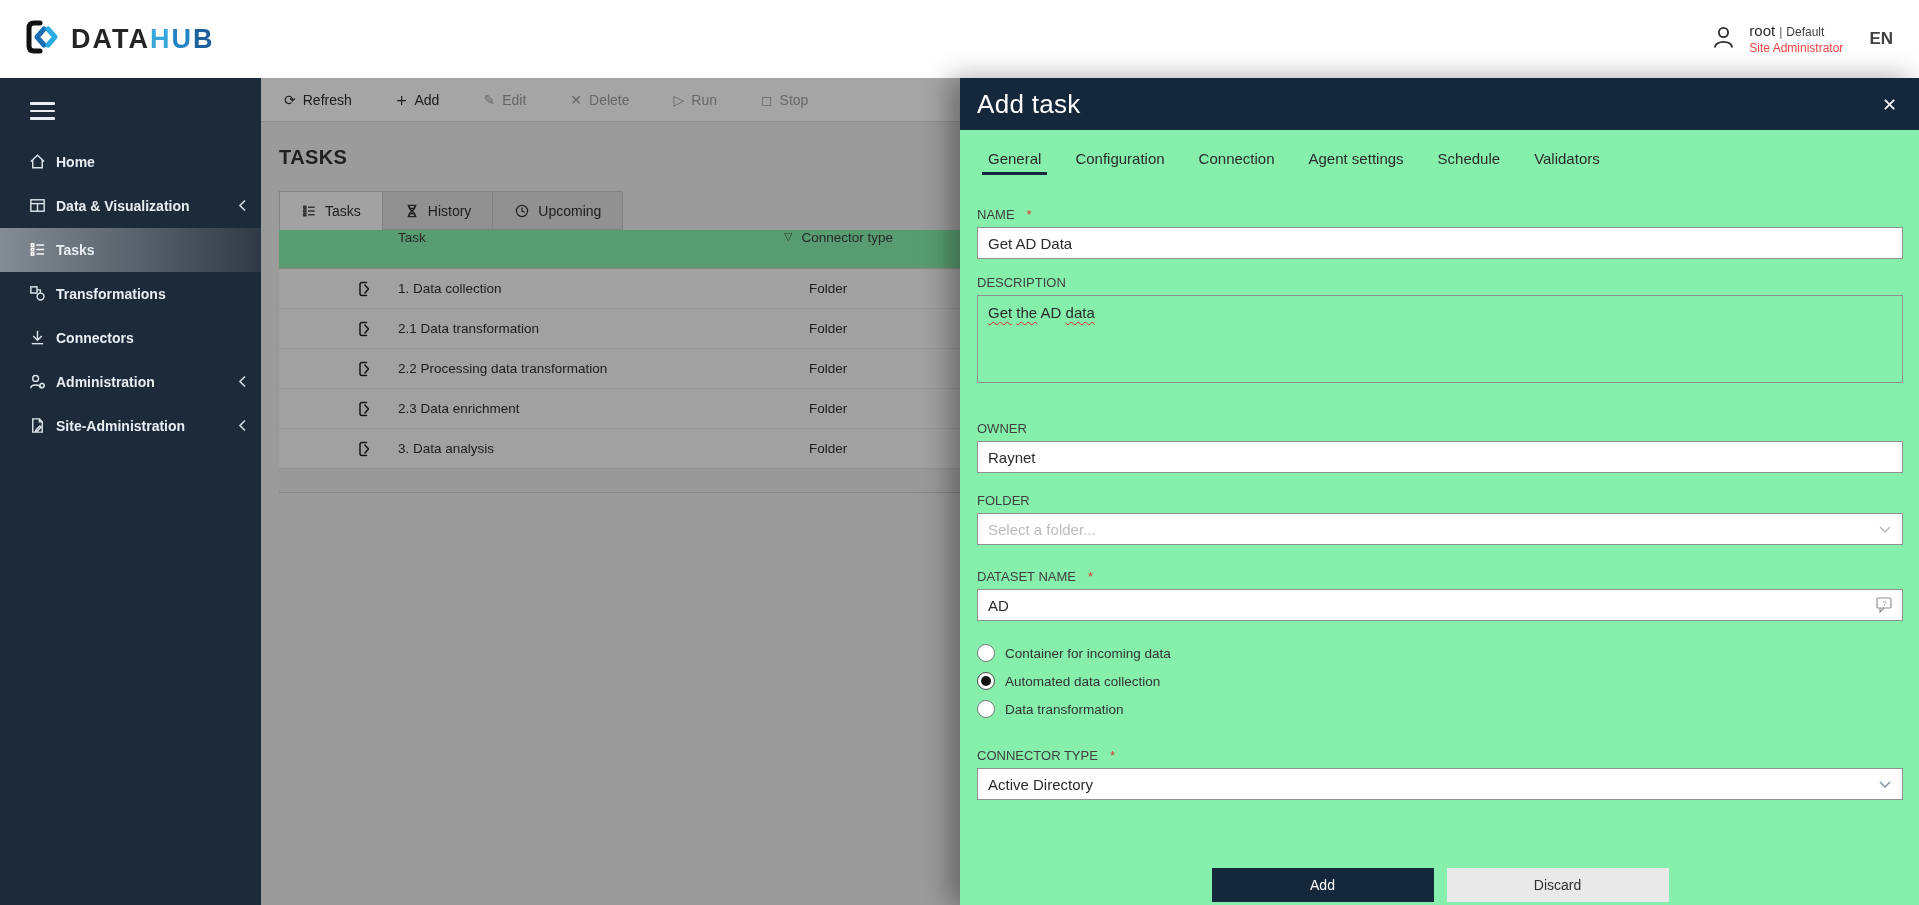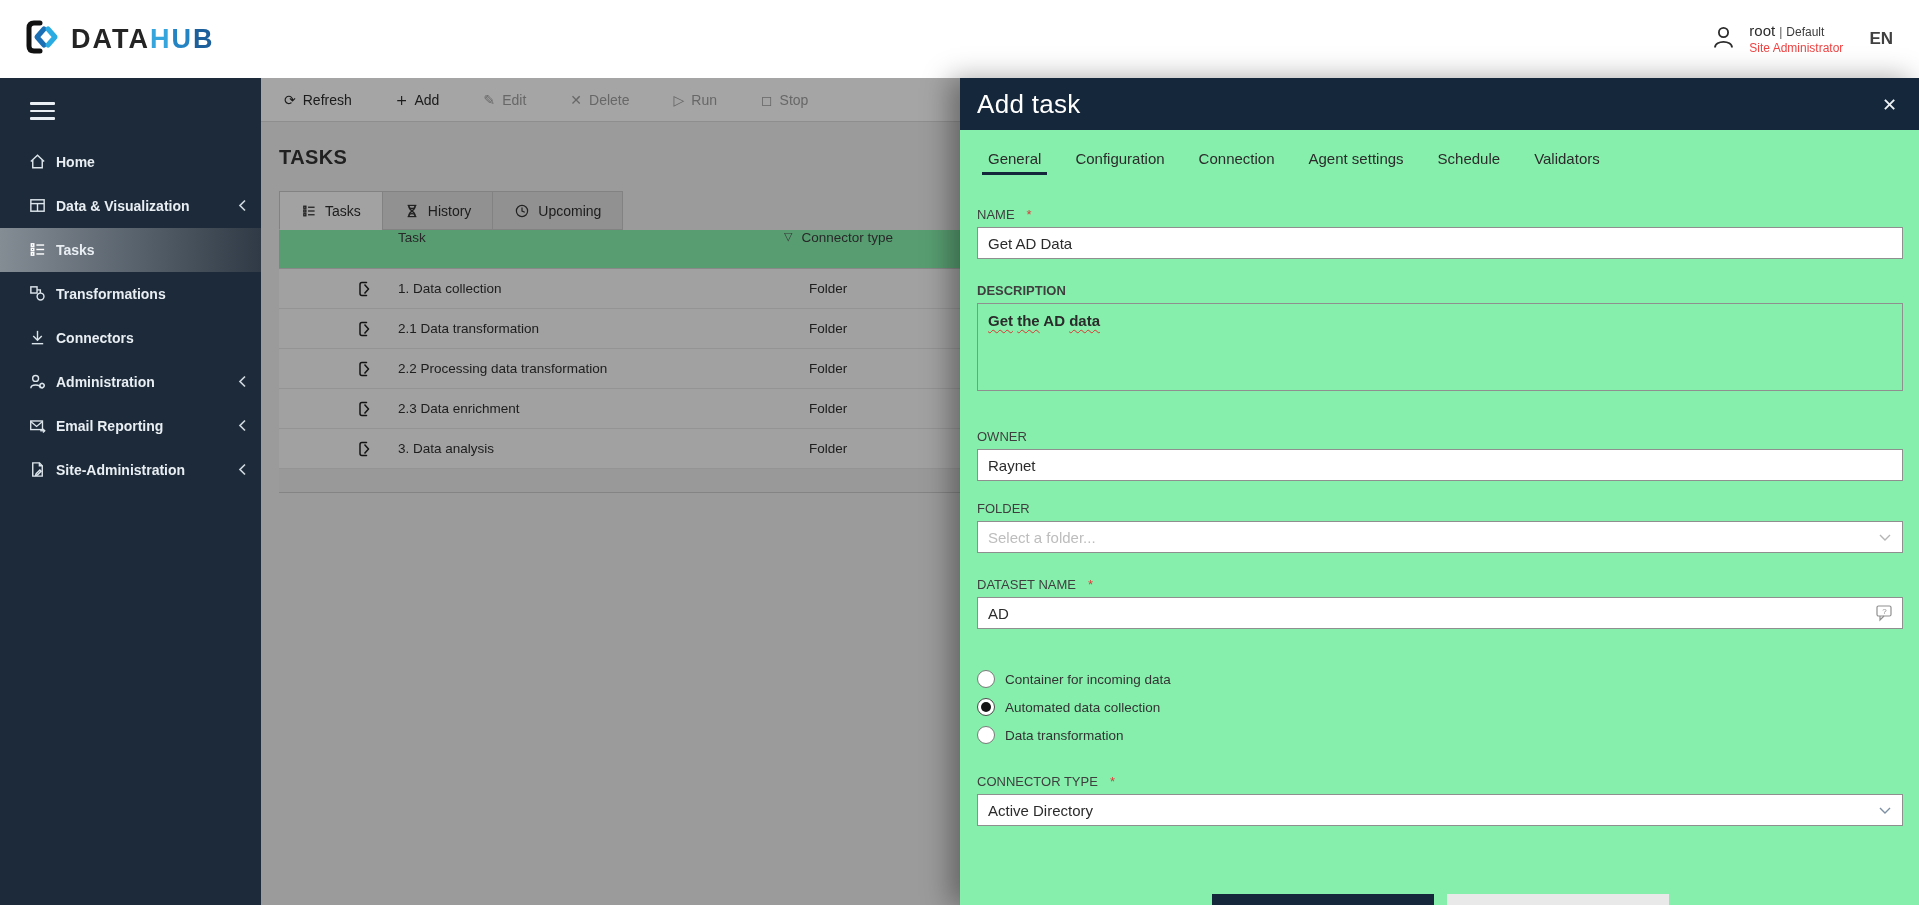--- a/index.html
+++ b/index.html
@@ -68,34 +68,34 @@
   .modal-title { font-size:26px; font-weight:300; letter-spacing:.3px; }
   .close { font-size:18px; color:#eef2f5; cursor:pointer; font-family:"DejaVu Sans",sans-serif; }
   .modal-body { padding:0 16px 0 17px; }
   .ftabs { display:flex; gap:22px; margin:20px 0 0 5px; }
   .ftab { font-size:15px; color:#2b2b2b; padding:0 6px 8px 6px; cursor:pointer; }
   .ftab.on { box-shadow:inset 0 -3px 0 #15273a; }
   .flabel { font-size:13px; color:#3f3f3f; display:flex; gap:12px; align-items:baseline; margin-bottom:5px; }
   .req { color:#e13a3a; font-size:13px; }
   .tinput { width:100%; height:32px; border:1px solid #8f8f8f; font-size:15px; padding:0 10px;
     color:#2b2b2b; background:#fff; font-family:inherit; outline:none; }
-  .f-name { margin-top:32px; } .f-desc { margin-top:24px;font-weight:bold; } .f-owner { margin-top:38px; }
+  .f-name { margin-top:32px; } .f-desc { margin-top:16px; } .f-owner { margin-top:38px; }
   .f-folder { margin-top:20px; } .f-dataset { margin-top:24px; } .f-conn { margin-top:29px; }
   .textarea { width:100%; height:88px; border:1px solid #8f8f8f; font-size:15px; padding:8px 10px;
     color:#2b2b2b; white-space:pre-wrap; cursor:text; }
   .wavy { text-decoration:underline; text-decoration-style:wavy; text-decoration-color:#e03131;
     text-decoration-thickness:1px; text-underline-offset:3px; }
   .selectbox { width:100%; height:32px; border:1px solid #8f8f8f; display:flex; align-items:center;
     padding:0 30px 0 10px; font-size:15px; position:relative; cursor:pointer; background:#fff; }
   .selectbox .chevdn { position:absolute; right:11px; top:12px; }
   .placeholder { color:#bdbdbd; }
   .value { color:#2b2b2b; }
   .inwrap { position:relative; }
   .inwrap .bubble { position:absolute; right:9px; top:7px; cursor:pointer; }
-  .radios { margin-top:40px; display:flex; flex-direction:column; gap:8px; }
+  .radios { margin-top:22px; display:flex; flex-direction:column; gap:8px; }
   .radio { display:flex; align-items:center; gap:10px; height:20px; cursor:pointer; }
   .rdot { width:18px; height:18px; border:1px solid #7a7a7a; border-radius:50%; position:relative;
     background:#fff; flex:0 0 auto; }
   .radio.on .rdot { border-color:#4a4a4a; }
   .radio.on .rdot::after { content:""; position:absolute; inset:3px; border-radius:50%; background:#141414; }
   .rlabel { font-size:13.5px; color:#333; }
   .btnrow { margin-top:68px; display:flex; justify-content:center; gap:13px; }
   .btn { width:222px; height:34px; border:none; font-size:14px; cursor:pointer; font-family:inherit; }
   .btn-add { background:#15273a; color:#fff; }
   .btn-discard { background:#e9e9e9; color:#2f2f2f; }
@@ -198,32 +198,20 @@
           <line x1="14.8" y1="16.5" x2="14.8" y2="17.4"></line>
           <line x1="11.7" y1="14.3" x2="12.6" y2="14.3"></line>
           <line x1="17" y1="14.3" x2="17.9" y2="14.3"></line>
         </svg>
       <span>Administration</span>
       <svg class="chev" width="10" height="15" viewBox="0 0 10 15" fill="none" stroke="#cfd6dd" stroke-width="1.7">
           <polyline points="8,2.5 3,7.5 8,12.5"></polyline>
         </svg>
     </div>
 
-    <div class="sb-item">
-      <svg class="ic" viewBox="0 0 21 20" fill="none" stroke="#dde5ec" stroke-width="1.5">
-          <rect x="3" y="5" width="13" height="9.5"></rect>
-          <polyline points="3,5.5 9.5,11 16,5.5"></polyline>
-          <line x1="13.5" y1="15.8" x2="18.5" y2="15.8"></line>
-          <polyline points="16.5,13.8 18.5,15.8 16.5,17.8"></polyline>
-        </svg>
-      <span>Email Reporting</span>
-      <svg class="chev" width="10" height="15" viewBox="0 0 10 15" fill="none" stroke="#cfd6dd" stroke-width="1.7">
-          <polyline points="8,2.5 3,7.5 8,12.5"></polyline>
-        </svg>
-    </div>
 
     <div class="sb-item">
       <svg class="ic" viewBox="0 0 20 20" fill="none" stroke="#dde5ec" stroke-width="1.5">
           <path d="M5,3 H12 L15,6 V17 H5 Z"></path>
           <polyline points="12,3 12,6 15,6"></polyline>
           <path d="M8.5,14.5 L12.5,10.5 L13.8,11.8 L9.8,15.8 L8,16.2 Z"></path>
         </svg>
       <span>Site-Administration</span>
       <svg class="chev" width="10" height="15" viewBox="0 0 10 15" fill="none" stroke="#cfd6dd" stroke-width="1.7">
           <polyline points="8,2.5 3,7.5 8,12.5"></polyline>

